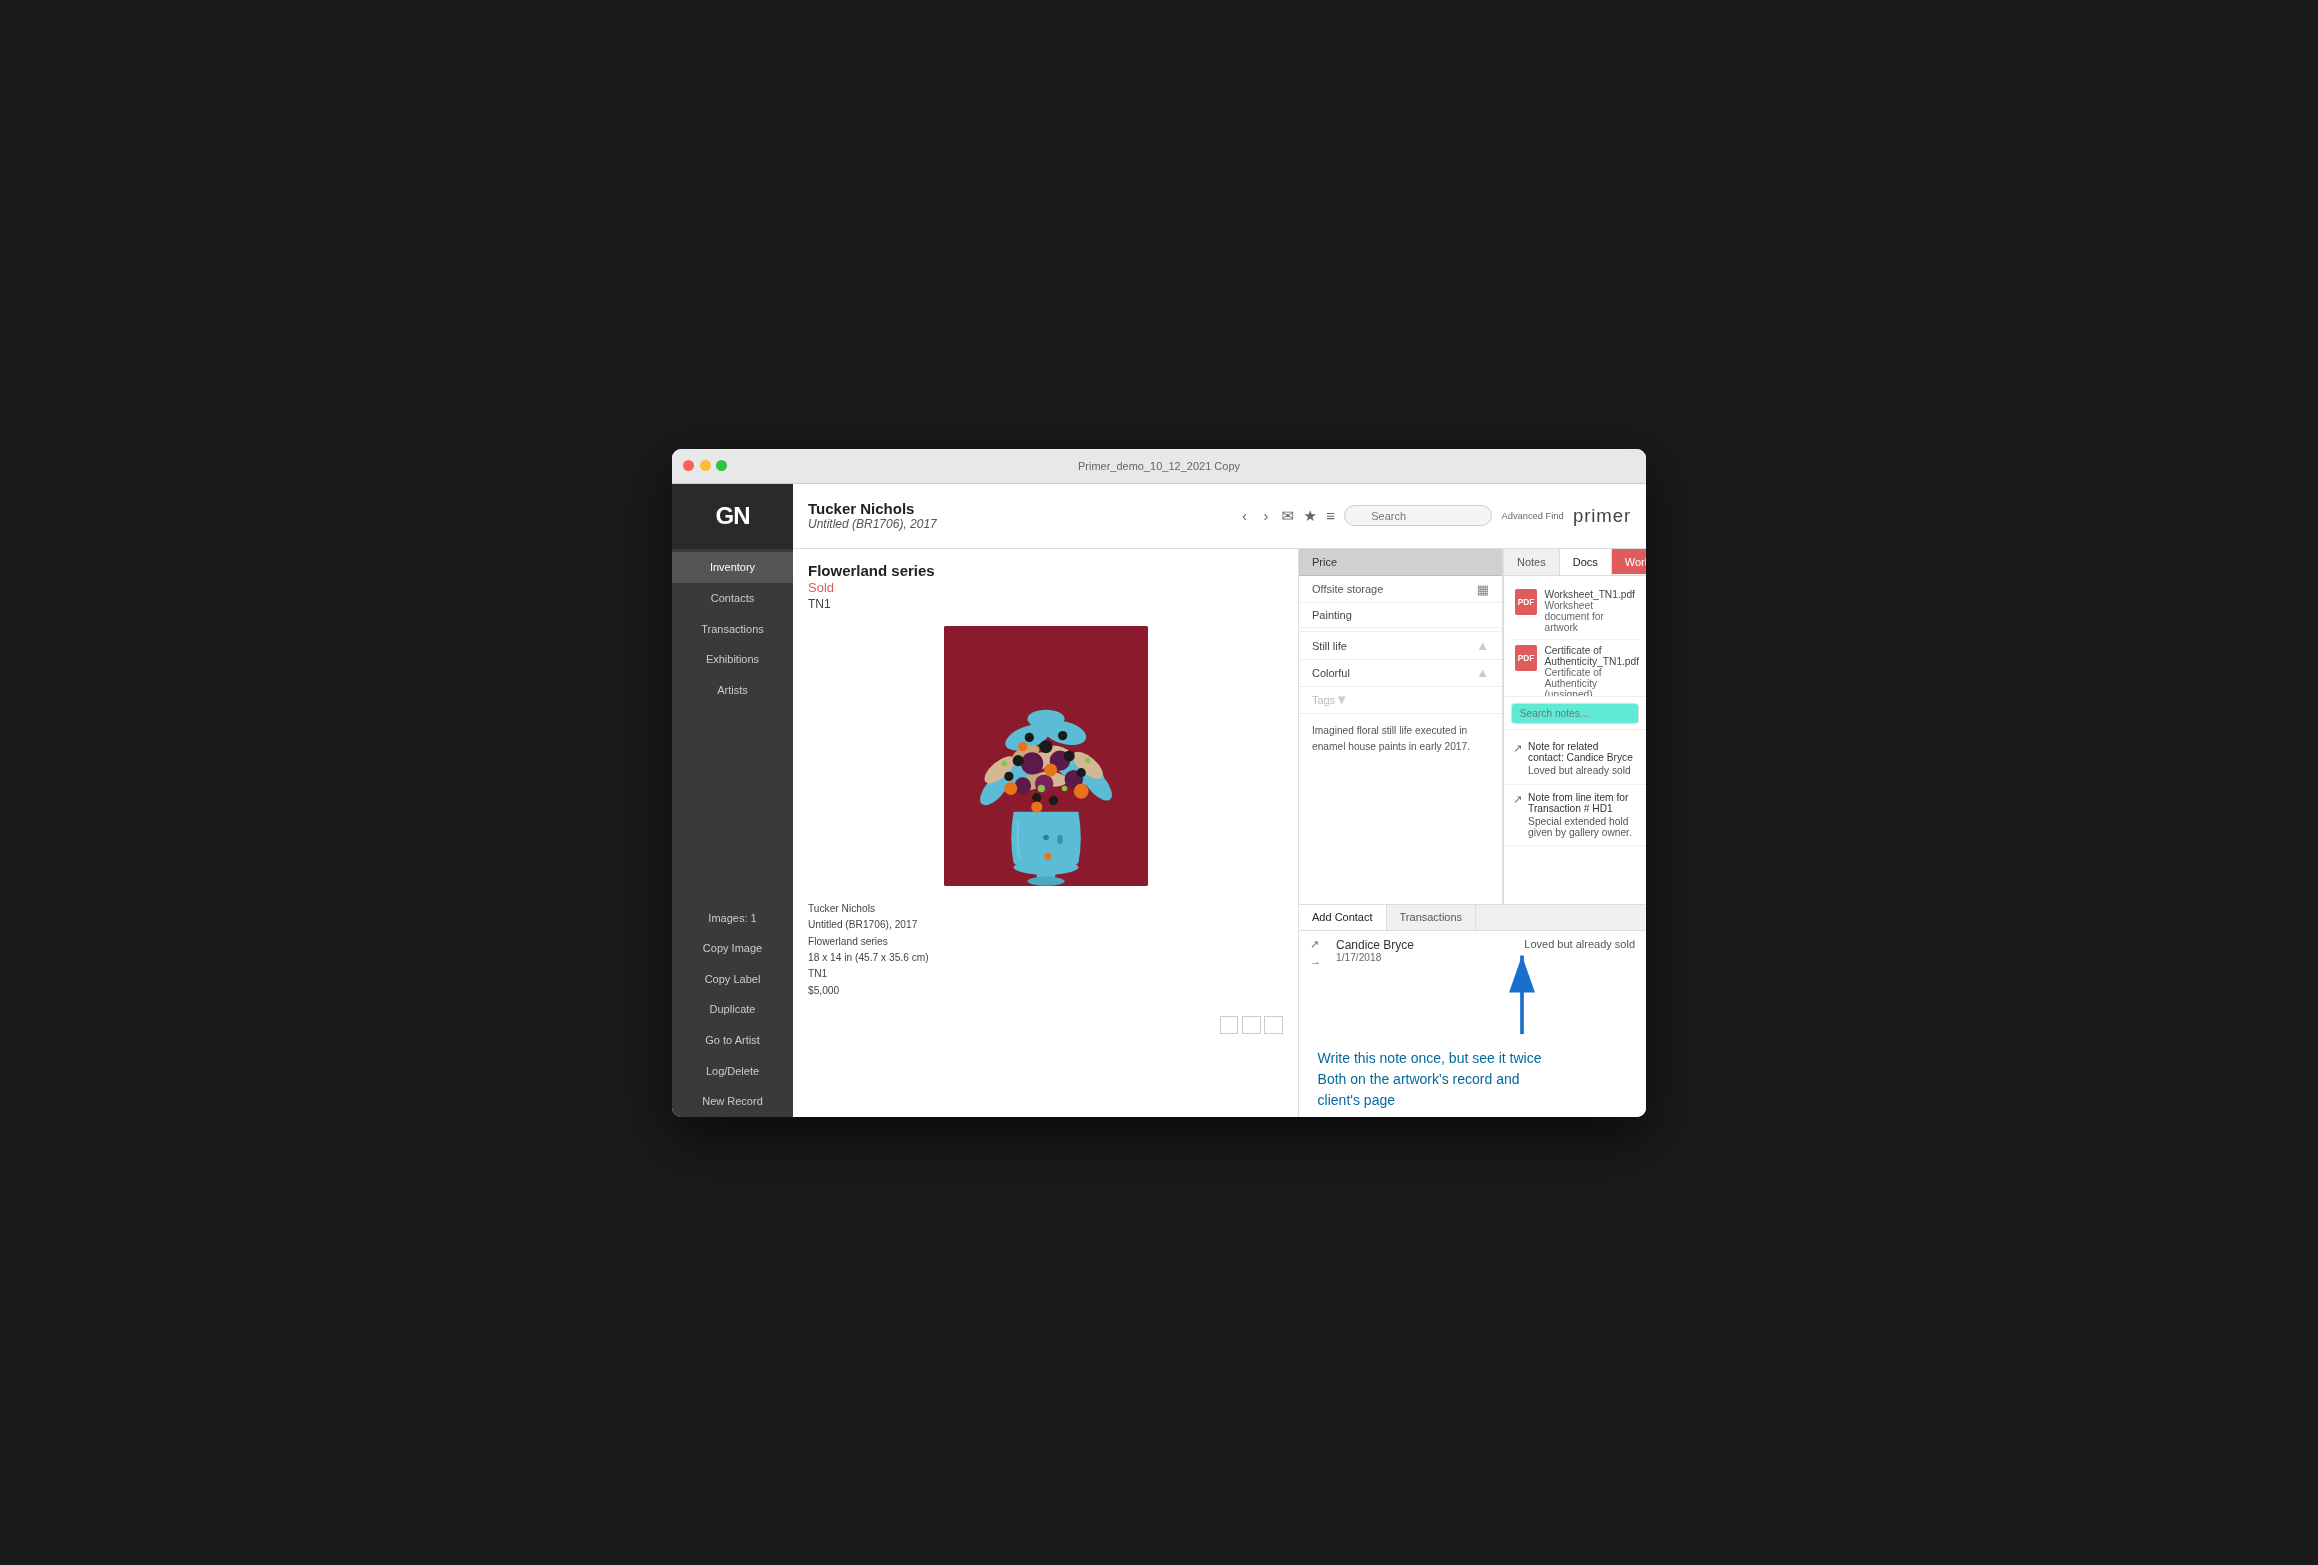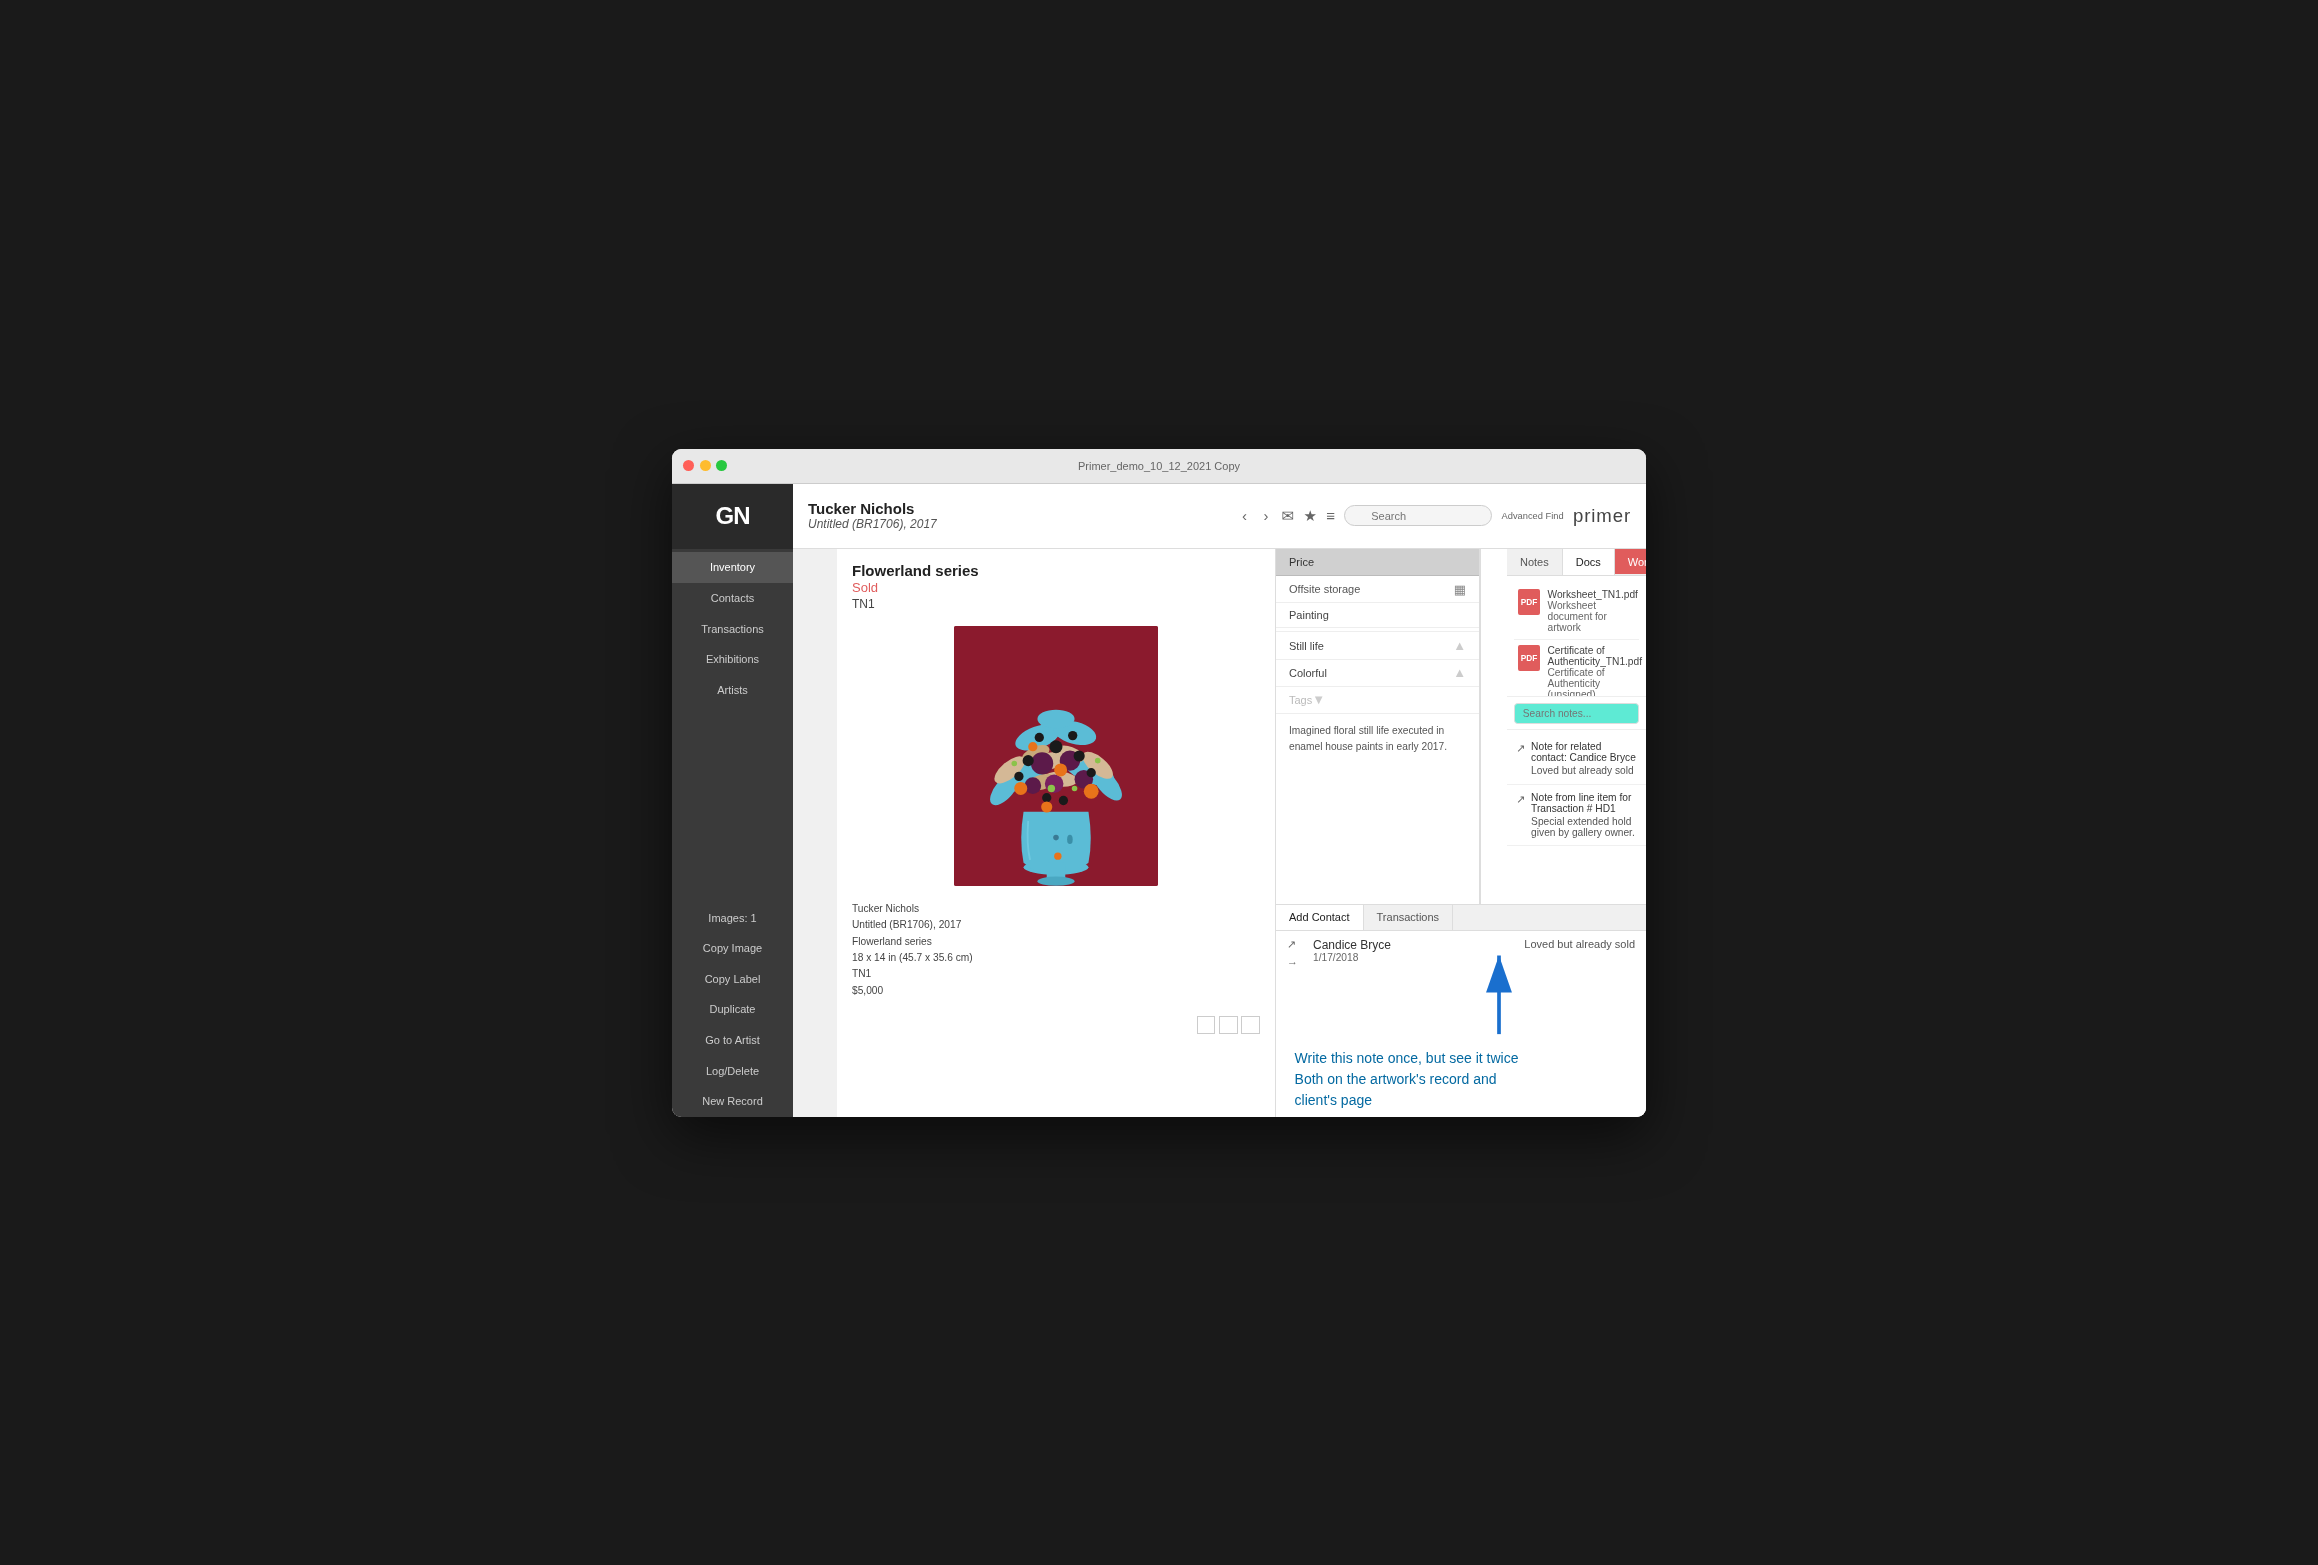--- a/index.html
+++ b/index.html
@@ -185,28 +185,27 @@
       flex: 1;
       overflow: hidden;
     }
     .content-body {
       display: flex;
       flex: 1;
       overflow: hidden;
     }
     
     .left-panel {
-      width: 439px;
+      width: 506px;
       background: white;
       border-right: 0.9px solid #ddd;
       display: flex;
       flex-direction: column;
       overflow-y: auto;
       flex-shrink: 0;
-      margin-left: 44px;
     }
     .artwork-header {
       padding: 13px 15px 7.4px;
     }
     .series-title {
       font-size: 15px;
       font-weight: 600;
       color: #222;
     }
     .sold-badge {
@@ -299,21 +298,20 @@
       border-top: 0.9px solid #eee;
     }
     
     .notes-docs-section {
       flex: 1;
       background: white;
       display: flex;
       flex-direction: column;
       overflow: hidden;
       border-left: 0.9px solid #ddd;
-      padding-left: 26px;
     }
     .notes-tabs {
       display: flex;
       border-bottom: 0.9px solid #ddd;
       background: #f0f0f0;
       align-items: center;
     }
     .notes-tab {
       padding: 7.4px 13px;
       font-size: 11px;

